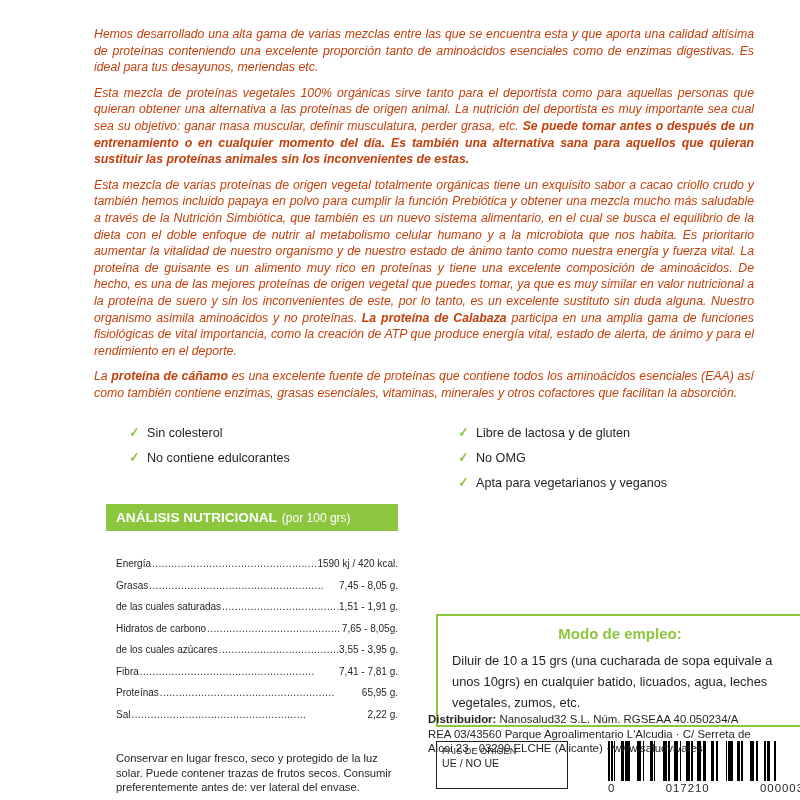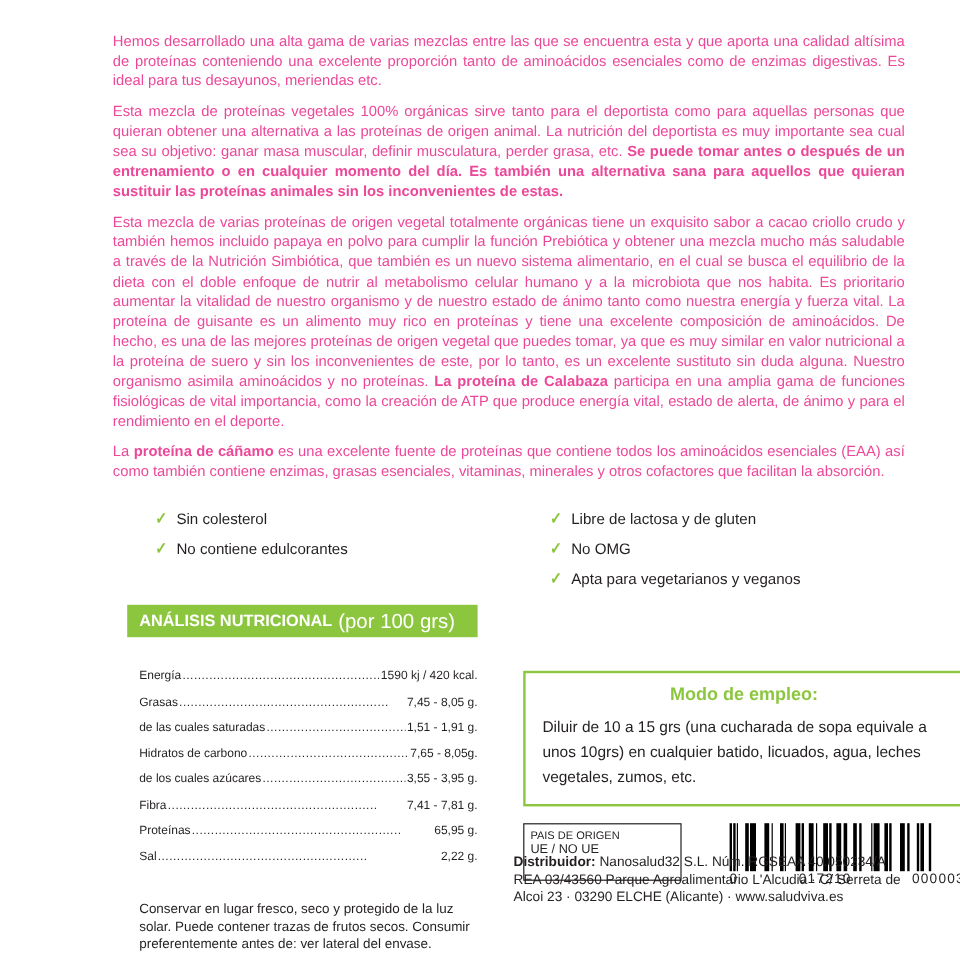--- a/index.html
+++ b/index.html
@@ -19,21 +19,22 @@
     width: 800px;
     height: 800px;
     box-sizing: border-box;
     padding: 26px 46px 10px 94px;
   }
   p.body-text {
     margin: 0 0 9px 0;
     font-size: 12.3px;
     line-height: 16.6px;
     text-align: justify;
-    color: #ec4899;
+    color: #c2410c;
+    font-style: italic;
   }
   p.body-text.tight {
     margin-bottom: 24px;
   }
   .bold {
     font-weight: bold;
   }
 
   
   .bullets {
@@ -72,21 +73,21 @@
     font-size: 12.1px;
     line-height: 16px;
     padding-right: 8px;
   }
 
   
   .panels {
     display: flex;
     gap: 14px;
     padding-left: 12px;
-    align-items: center;
+    align-items: flex-end;
   }
   .panel-left {
     width: 292px;
     flex: 0 0 292px;
   }
   .panel-right {
     flex: 1 1 auto;
     padding-left: 24px;
   }
 
@@ -96,21 +97,21 @@
     background: #8cc63f;
     color: #ffffff;
     font-size: 13.6px;
     font-weight: bold;
     height: 27px;
     padding-left: 10px;
     box-sizing: border-box;
   }
   .nutri-header .sub {
     font-weight: normal;
-    font-size: 17px;
+    font-size: 12px;
     margin-left: 5px;
   }
   .nutri-table {
     margin-top: 22px;
     padding-left: 10px;
     font-size: 10px;
     line-height: 21.5px;
   }
   .nutri-row {
     display: flex;

